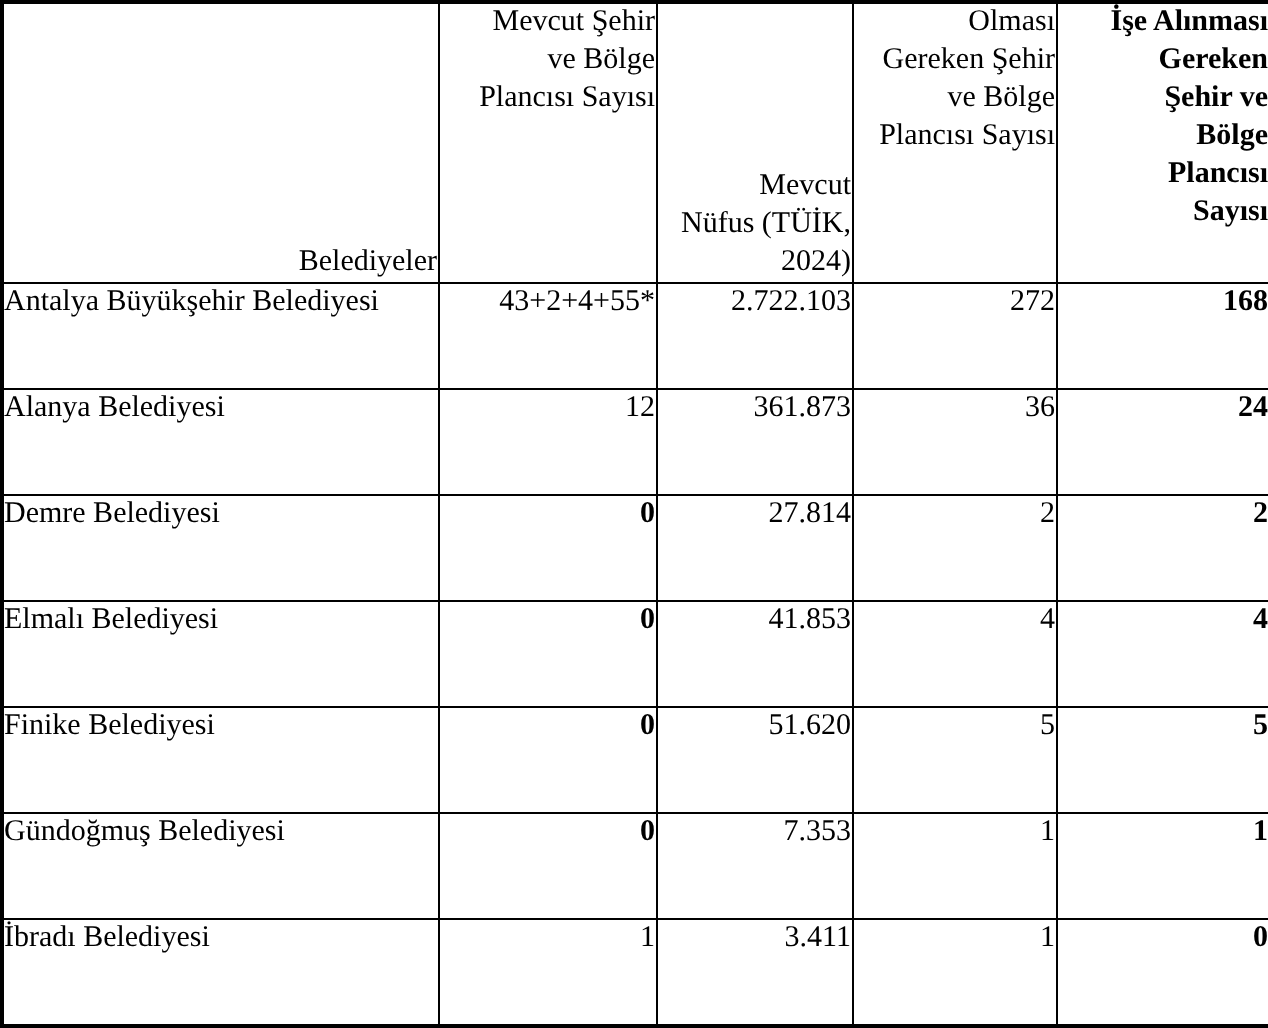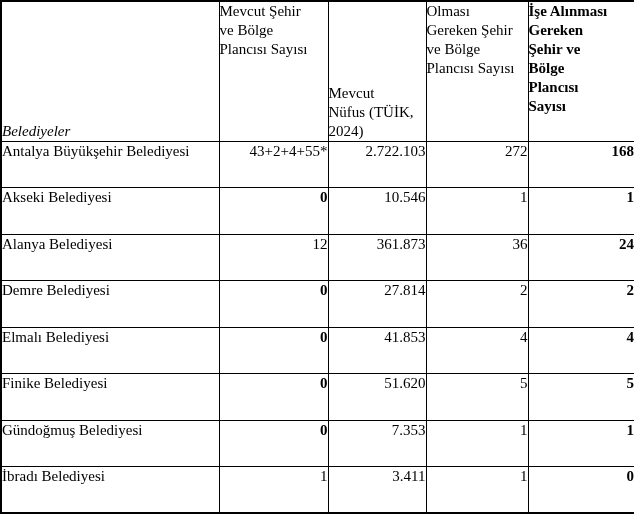--- a/index.html
+++ b/index.html
@@ -30,25 +30,25 @@
     color: #000;
     overflow: hidden;
     box-sizing: border-box;
     padding: 0;
   }
   thead tr { height: 140px; }
   tbody tr { height: 34px; }
 
   th {
     font-weight: normal;
-    text-align: left;
+    text-align: right;
     white-space: pre-line;
     line-height: 19px;
   }
-  th.h1 { vertical-align: bottom; padding-bottom: 21px; font-style: italic; }
+  th.h1 { vertical-align: bottom; padding-bottom: 21px; }
   th.h2 { vertical-align: top;    padding-top: 31px; }
   th.h3 { vertical-align: bottom; padding-bottom: 15px; }
   th.h4 { vertical-align: top;    padding-top: 4px; }
   th.h5 { vertical-align: top;    padding-top: 4px; }
 
   td {
     vertical-align: top;
     padding-top: 3px;
     text-align: right;
     line-height: 19px;
@@ -97,27 +97,20 @@
     </thead>
     <tbody>
         <tr>
           <td class="cell-name">Antalya Büyükşehir Belediyesi</td>
           <td>43+2+4+55*</td>
           <td>2.722.103</td>
           <td>272</td>
           <td class="red-bold">168</td>
         </tr>
         <tr>
-          <td class="cell-name">Akseki Belediyesi</td>
-          <td class="red-bold">0</td>
-          <td>10.546</td>
-          <td>1</td>
-          <td class="red-bold">1</td>
-        </tr>
-        <tr>
           <td class="cell-name">Alanya Belediyesi</td>
           <td>12</td>
           <td>361.873</td>
           <td>36</td>
           <td class="red-bold">24</td>
         </tr>
         <tr>
           <td class="cell-name">Demre Belediyesi</td>
           <td class="red-bold">0</td>
           <td>27.814</td>

